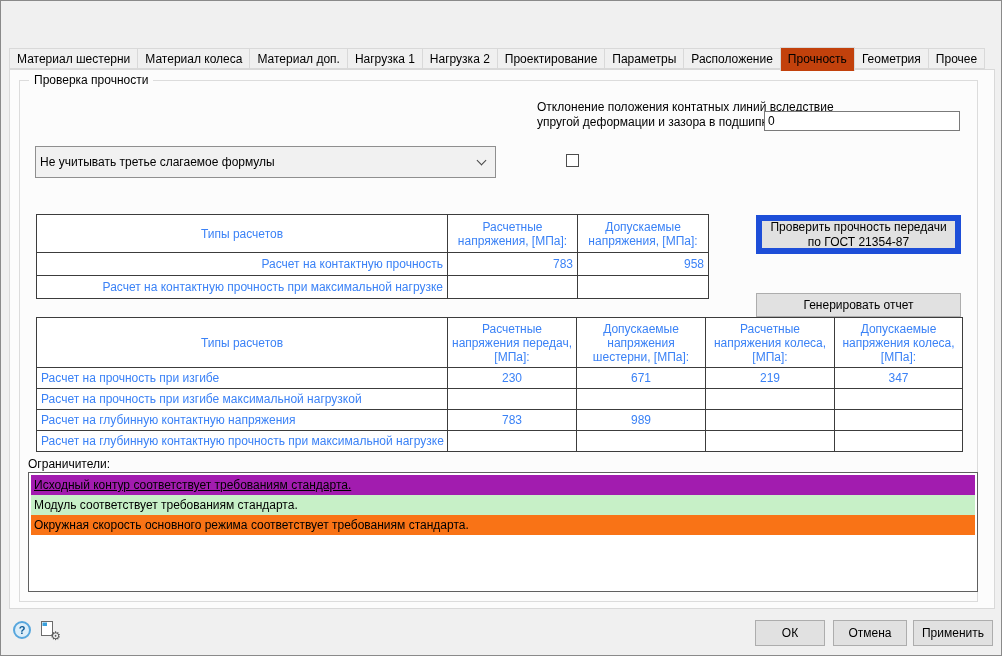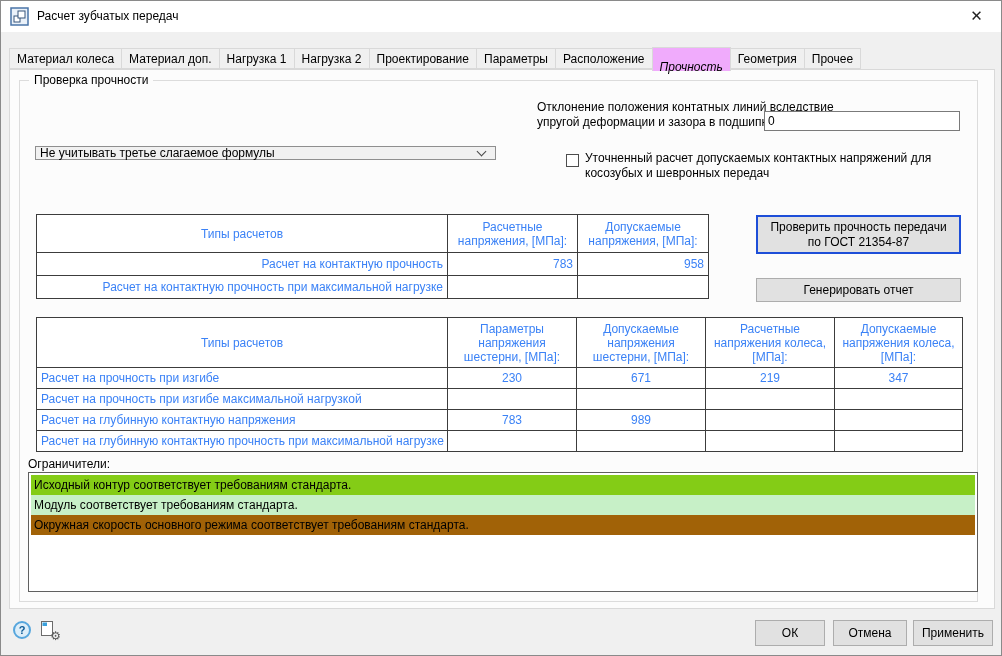--- a/index.html
+++ b/index.html
@@ -12,36 +12,36 @@
   .titlebar { position: absolute; left: 0; top: 0; right: 0; height: 31px; background: #ffffff; }
   .app-icon { position: absolute; left: 9px; top: 6px; width: 19px; height: 19px; }
   .win-title { position: absolute; left: 36px; top: 8px; font-size: 12px; color: #000; }
   .close-btn { position: absolute; right: 2px; top: 0; width: 45px; height: 30px;
                text-align: center; line-height: 30px; font-size: 15px; color: #222; cursor: default; }
 
   
   .tabstrip { position: absolute; left: 8px; top: 45px; height: 23px; display: flex; align-items: flex-end; z-index: 5; }
   .tab { height: 21px; padding: 3px 7px 0 7px; background: #f0f0f0; border: 1px solid #d9d9d9;
          margin-right: -1px; font-size: 12px; color: #000; white-space: nowrap; }
-  .tab.active { position: relative; z-index: 6; height: 24px; margin-bottom: -2px; padding-top: 12px;
-                background: #f0abfc; border-bottom: none; font-style: italic; }
+  .tab.active { position: relative; z-index: 6; height: 24px; margin-bottom: -2px; padding-top: 4px;
+                background: #c2410c; border-bottom: none; }
 
   .pane { position: absolute; left: 8px; top: 68px; width: 986px; height: 540px;
           background: #fcfcfc; border: 1px solid #d9d9d9; }
 
   
   .groupbox { position: absolute; left: 18px; top: 79px; width: 959px; height: 522px;
               border: 1px solid #dcdcdc; }
   .group-label { position: absolute; left: 28px; top: 72px; background: #fcfcfc; padding: 0 5px;
                  font-size: 12px; color: #000; }
 
   .lbl { position: absolute; font-size: 12px; line-height: 15px; color: #000; }
 
   
-  .combobox { position: absolute; left: 34px; top: 145px; width: 461px; height: 14px;
+  .combobox { position: absolute; left: 34px; top: 145px; width: 461px; height: 32px;
               background: #f1f1f1; border: 1px solid #8f8f8f; display: flex; align-items: center; }
   .combo-text { flex: 1; font-size: 12px; padding-left: 4px; white-space: nowrap; overflow: hidden; }
   .combo-arrow { width: 7px; height: 7px; border-right: 1.4px solid #464646; border-bottom: 1.4px solid #464646;
                  transform: rotate(45deg); margin: -3px 10px 0 0; }
 
   .textbox { position: absolute; left: 763px; top: 110px; width: 196px; height: 20px;
              border: 1px solid #7a7a7a; background: #fff; font-size: 12px; padding: 0 3px;
              font-family: "Liberation Sans", sans-serif; }
 
   .checkbox { position: absolute; left: 565px; top: 153px; width: 13px; height: 13px;
@@ -66,52 +66,44 @@
   #table2 th:nth-child(4) { width: 129px; }
   #table2 th:nth-child(5) { width: 128px; }
   #table2 thead th { height: 50px; }
   #table2 tbody td { height: 21px; }
 
   
   .btn { background: #e1e1e1; border: 1px solid #adadad; font-size: 12px; color: #000;
          display: flex; align-items: center; justify-content: center; text-align: center; cursor: default;
          font-family: "Liberation Sans", sans-serif; }
   .btn-check { position: absolute; left: 755px; top: 214px; width: 205px; height: 39px;
-               border: 2px solid #1d4ed8; line-height: 15px; padding: 0 8px; }
-  .btn-report { position: absolute; left: 755px; top: 277px; width: 205px; height: 24px; }
+               border: 6px solid #1d4ed8; line-height: 15px; padding: 0 8px; }
+  .btn-report { position: absolute; left: 755px; top: 292px; width: 205px; height: 24px; }
 
   
   .limiters-box { position: absolute; left: 27px; top: 471px; width: 950px; height: 120px;
                   background: #fff; border: 1px solid #5f5f5f; padding: 2px; overflow: hidden; }
   .limiter-line { background: #c7f0c7; font-size: 12px; line-height: 20px; padding: 0 3px; white-space: nowrap; }
 
   
   .footer-btn { position: absolute; top: 619px; height: 26px; }
   .help-icon { position: absolute; left: 12px; top: 620px; width: 18px; height: 18px; border-radius: 50%;
                background: #ddeef9; border: 2px solid #56a6dd; color: #0d5a96; font-size: 11px; font-weight: bold;
                text-align: center; line-height: 14px; }
   .settings-icon { position: absolute; left: 38px; top: 619px; width: 19px; height: 19px; }
   .settings-icon .gear { position: absolute; right: -3px; bottom: -4px; font-size: 12px; color: #5a5a5a; }
 </style>
 </head>
 <body>
 
 <div class="window">
 
-  <div class="titlebar">
-    <svg class="app-icon" viewBox="0 0 19 19">
-      <rect x="1" y="1" width="17" height="17" fill="#eaf1f9" stroke="#4a74a8" stroke-width="1.5"></rect>
-      <rect x="4" y="9" width="6" height="6" fill="#ffffff" stroke="#37547a"></rect>
-      <rect x="8" y="4" width="7" height="7" fill="#ffffff" stroke="#37547a"></rect>
-    </svg>
-    <span class="win-title">Расчет зубчатых передач</span>
-    <span class="close-btn">✕</span>
-  </div>
 
   <div class="tabstrip" id="tabs">
+      <div class="tab">Материал шестерни</div>
       <div class="tab">Материал колеса</div>
       <div class="tab">Материал доп.</div>
       <div class="tab">Нагрузка 1</div>
       <div class="tab">Нагрузка 2</div>
       <div class="tab">Проектирование</div>
       <div class="tab">Параметры</div>
       <div class="tab">Расположение</div>
       <div class="tab active">Прочность</div>
       <div class="tab">Геометрия</div>
       <div class="tab">Прочее</div>
@@ -124,21 +116,20 @@
 
   <div class="combobox">
     <span class="combo-text">Не учитывать третье слагаемое формулы</span>
     <span class="combo-arrow"></span>
   </div>
 
   <div class="lbl" style="left:536px; top:99px; width:335px;">Отклонение положения контатных линий вследствие упругой деформации и зазора в подшипнике, [мкм]:</div>
   <input class="textbox" type="text" value="0" style="">
 
   <span class="checkbox"></span>
-  <div class="lbl" style="left:584px; top:150px; width:380px;">Уточненный расчет допускаемых контактных напряжений для косозубых и шевронных передач</div>
 
   <div class="tbl-wrap" id="table1" style="left:35px; top:213px;" data-table="contact_table">
       <table class="data-table">
         <thead>
           <tr>
             <th>Типы расчетов</th>
             <th>Расчетные напряжения, [МПа]:</th>
             <th>Допускаемые напряжения, [МПа]:</th>
           </tr>
         </thead>
@@ -158,21 +149,21 @@
     </div>
 
   <div class="btn btn-check">Проверить прочность передачи по ГОСТ 21354-87</div>
   <div class="btn btn-report">Генерировать отчет</div>
 
   <div class="tbl-wrap" id="table2" style="left:35px; top:316px;" data-table="bend_table">
       <table class="data-table">
         <thead>
           <tr>
             <th>Типы расчетов</th>
-            <th>Параметры напряжения шестерни, [МПа]:</th>
+            <th>Расчетные напряжения передач, [МПа]:</th>
             <th>Допускаемые напряжения шестерни, [МПа]:</th>
             <th>Расчетные напряжения колеса, [МПа]:</th>
             <th>Допускаемые напряжения колеса, [МПа]:</th>
           </tr>
         </thead>
         <tbody>
           <tr>
             <td class="cell-name">Расчет на прочность при изгибе</td>
             <td class="cell-num">230</td>
             <td class="cell-num">671</td>
@@ -199,23 +190,23 @@
             <td class="cell-num"></td>
             <td class="cell-num"></td>
             <td class="cell-num"></td>
           </tr>
         </tbody>
       </table>
     </div>
 
   <div class="lbl" style="left:27px; top:456px;text-align:center;">Ограничители:</div>
   <div class="limiters-box" id="limiters">
-      <div class="limiter-line" style="background: #84cc16;">Исходный контур соответствует требованиям стандарта.</div>
+      <div class="limiter-line" style="background: #a21caf; text-decoration: underline;">Исходный контур соответствует требованиям стандарта.</div>
       <div class="limiter-line" style="background: rgb(199, 240, 199);">Модуль соответствует требованиям стандарта.</div>
-      <div class="limiter-line" style="background: #a16207;">Окружная скорость основного режима соответствует требованиям стандарта.</div>
+      <div class="limiter-line" style="background: #f97316;">Окружная скорость основного режима соответствует требованиям стандарта.</div>
     </div>
 
   <div class="help-icon">?</div>
   <div class="settings-icon">
     <svg width="19" height="19" viewBox="0 0 19 19">
       <rect x="2.5" y="1.5" width="11" height="14" fill="#ffffff" stroke="#6b6b6b"></rect>
       <rect x="3.5" y="2.5" width="4.5" height="3.5" fill="#39a0dc"></rect>
     </svg>
     <span class="gear">⚙</span>
   </div>

